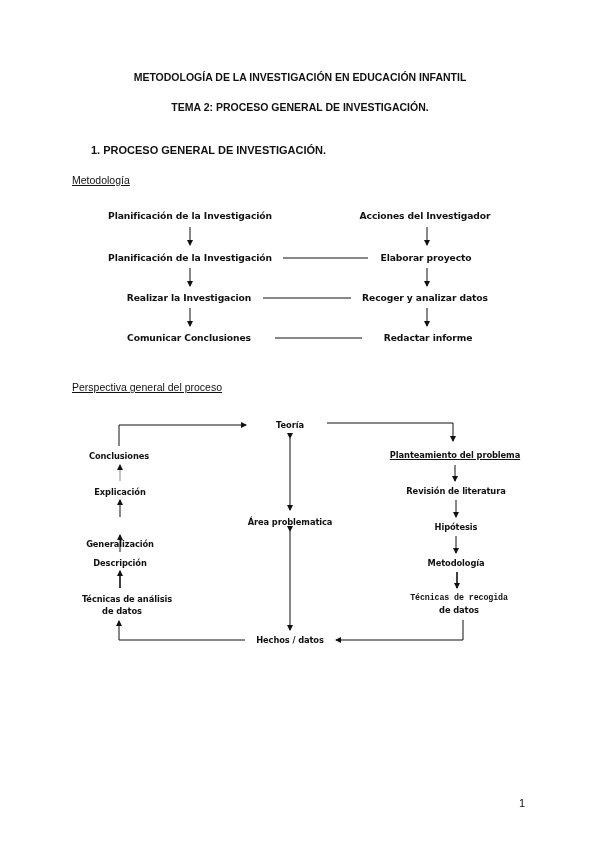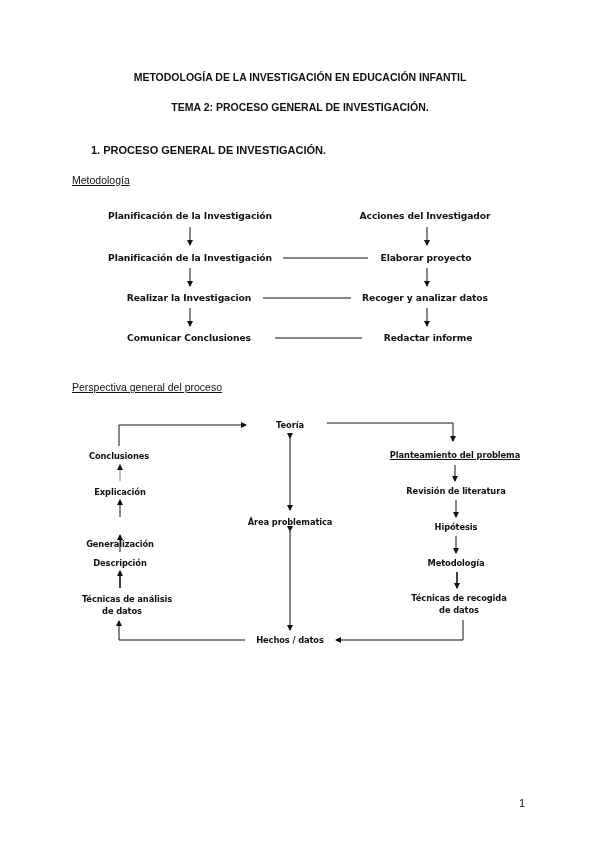--- a/index.html
+++ b/index.html
@@ -34,21 +34,21 @@
 <div class="abs ul" style="left:72px; top:381px;">Perspectiva general del proceso</div>
 
 <div class="abs d2" style="left:290px; top:419px;text-align:center;">Teoría</div>
 <div class="abs d2" style="left:290px; top:516px;">Área problematica</div>
 <div class="abs d2" style="left:290px; top:634px;">Hechos / datos</div>
 
 <div class="abs d2" style="left:455px; top:449px;text-decoration:underline;">Planteamiento del problema</div>
 <div class="abs d2" style="left:456px; top:485px;">Revisión de literatura</div>
 <div class="abs d2" style="left:456px; top:521px;">Hipótesis</div>
 <div class="abs d2" style="left:456px; top:557px;">Metodología</div>
-<div class="abs d2" style="left:459px; top:592px;">Técnicas de recogida</div>
+<div class="abs d2" style="left:459px; top:592px;font-family:Liberation Mono, monospace;">Técnicas de recogida</div>
 <div class="abs d2" style="left:459px; top:604px;">de datos</div>
 
 <div class="abs d2" style="left:119px; top:450px;">Conclusiones</div>
 <div class="abs d2" style="left:120px; top:486px;">Explicación</div>
 <div class="abs d2" style="left:120px; top:538px;">Generalización</div>
 <div class="abs d2" style="left:120px; top:557px;">Descripción</div>
 <div class="abs d2" style="left:119px; top:593px;margin-left:8px;">Técnicas de análisis</div>
 <div class="abs d2" style="left:122px; top:605px;">de datos</div>
 
 <svg class="lines" width="600" height="848">

